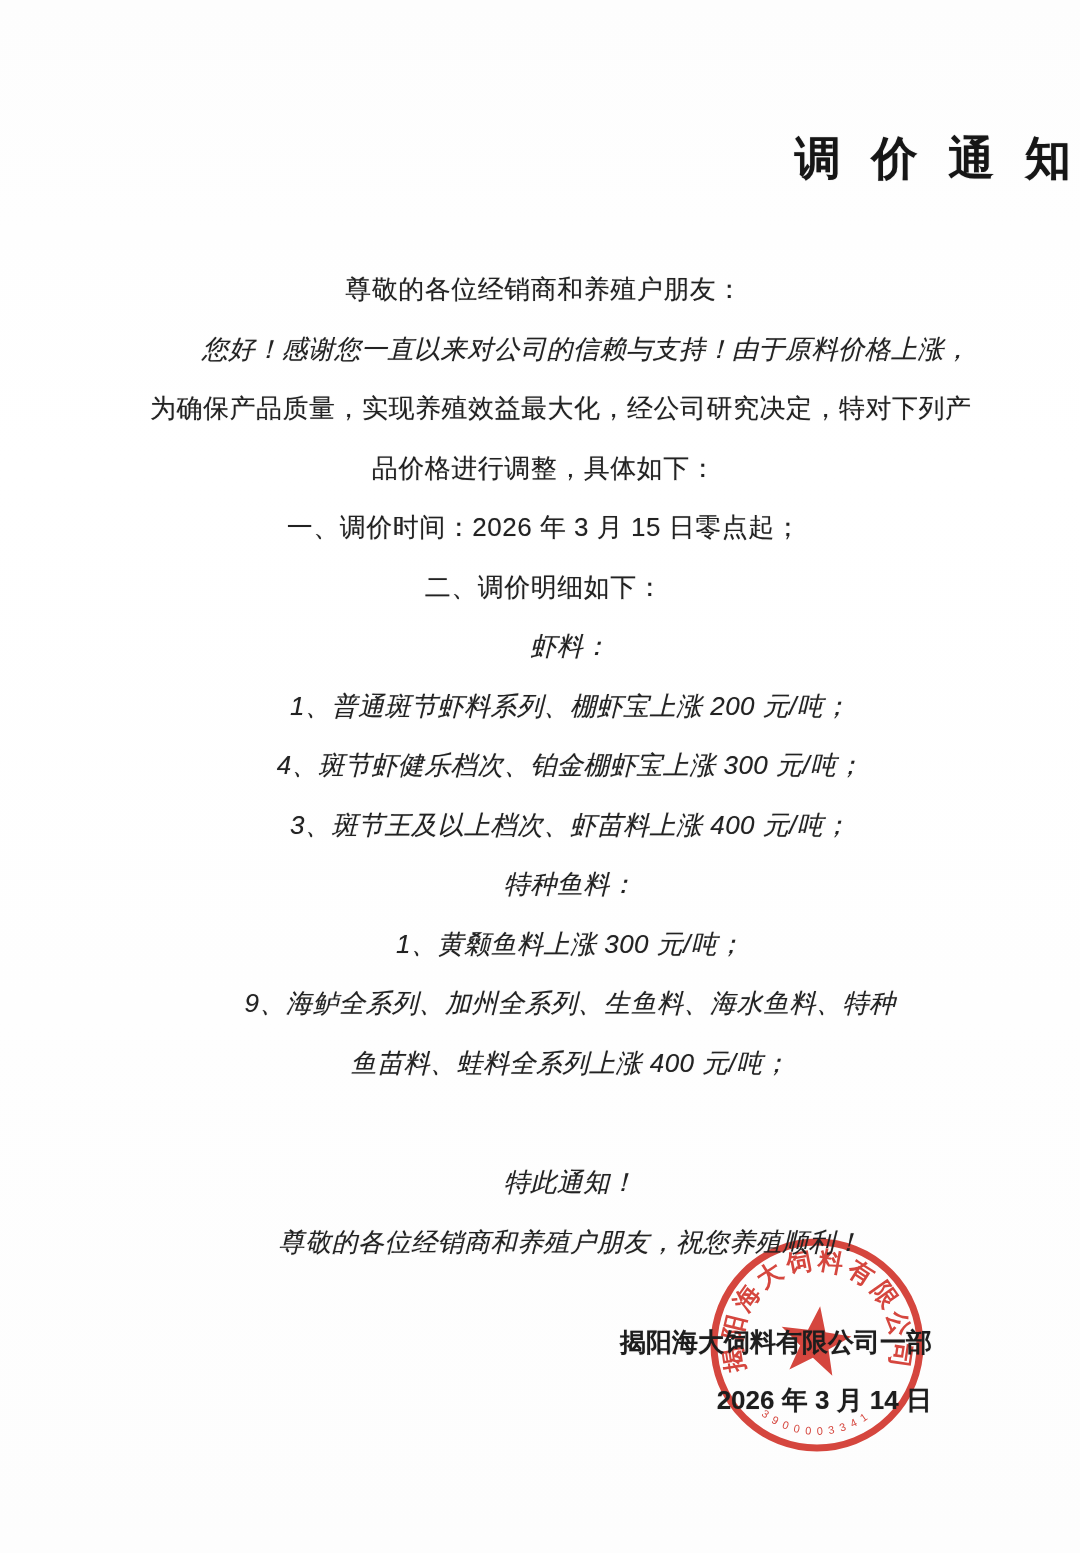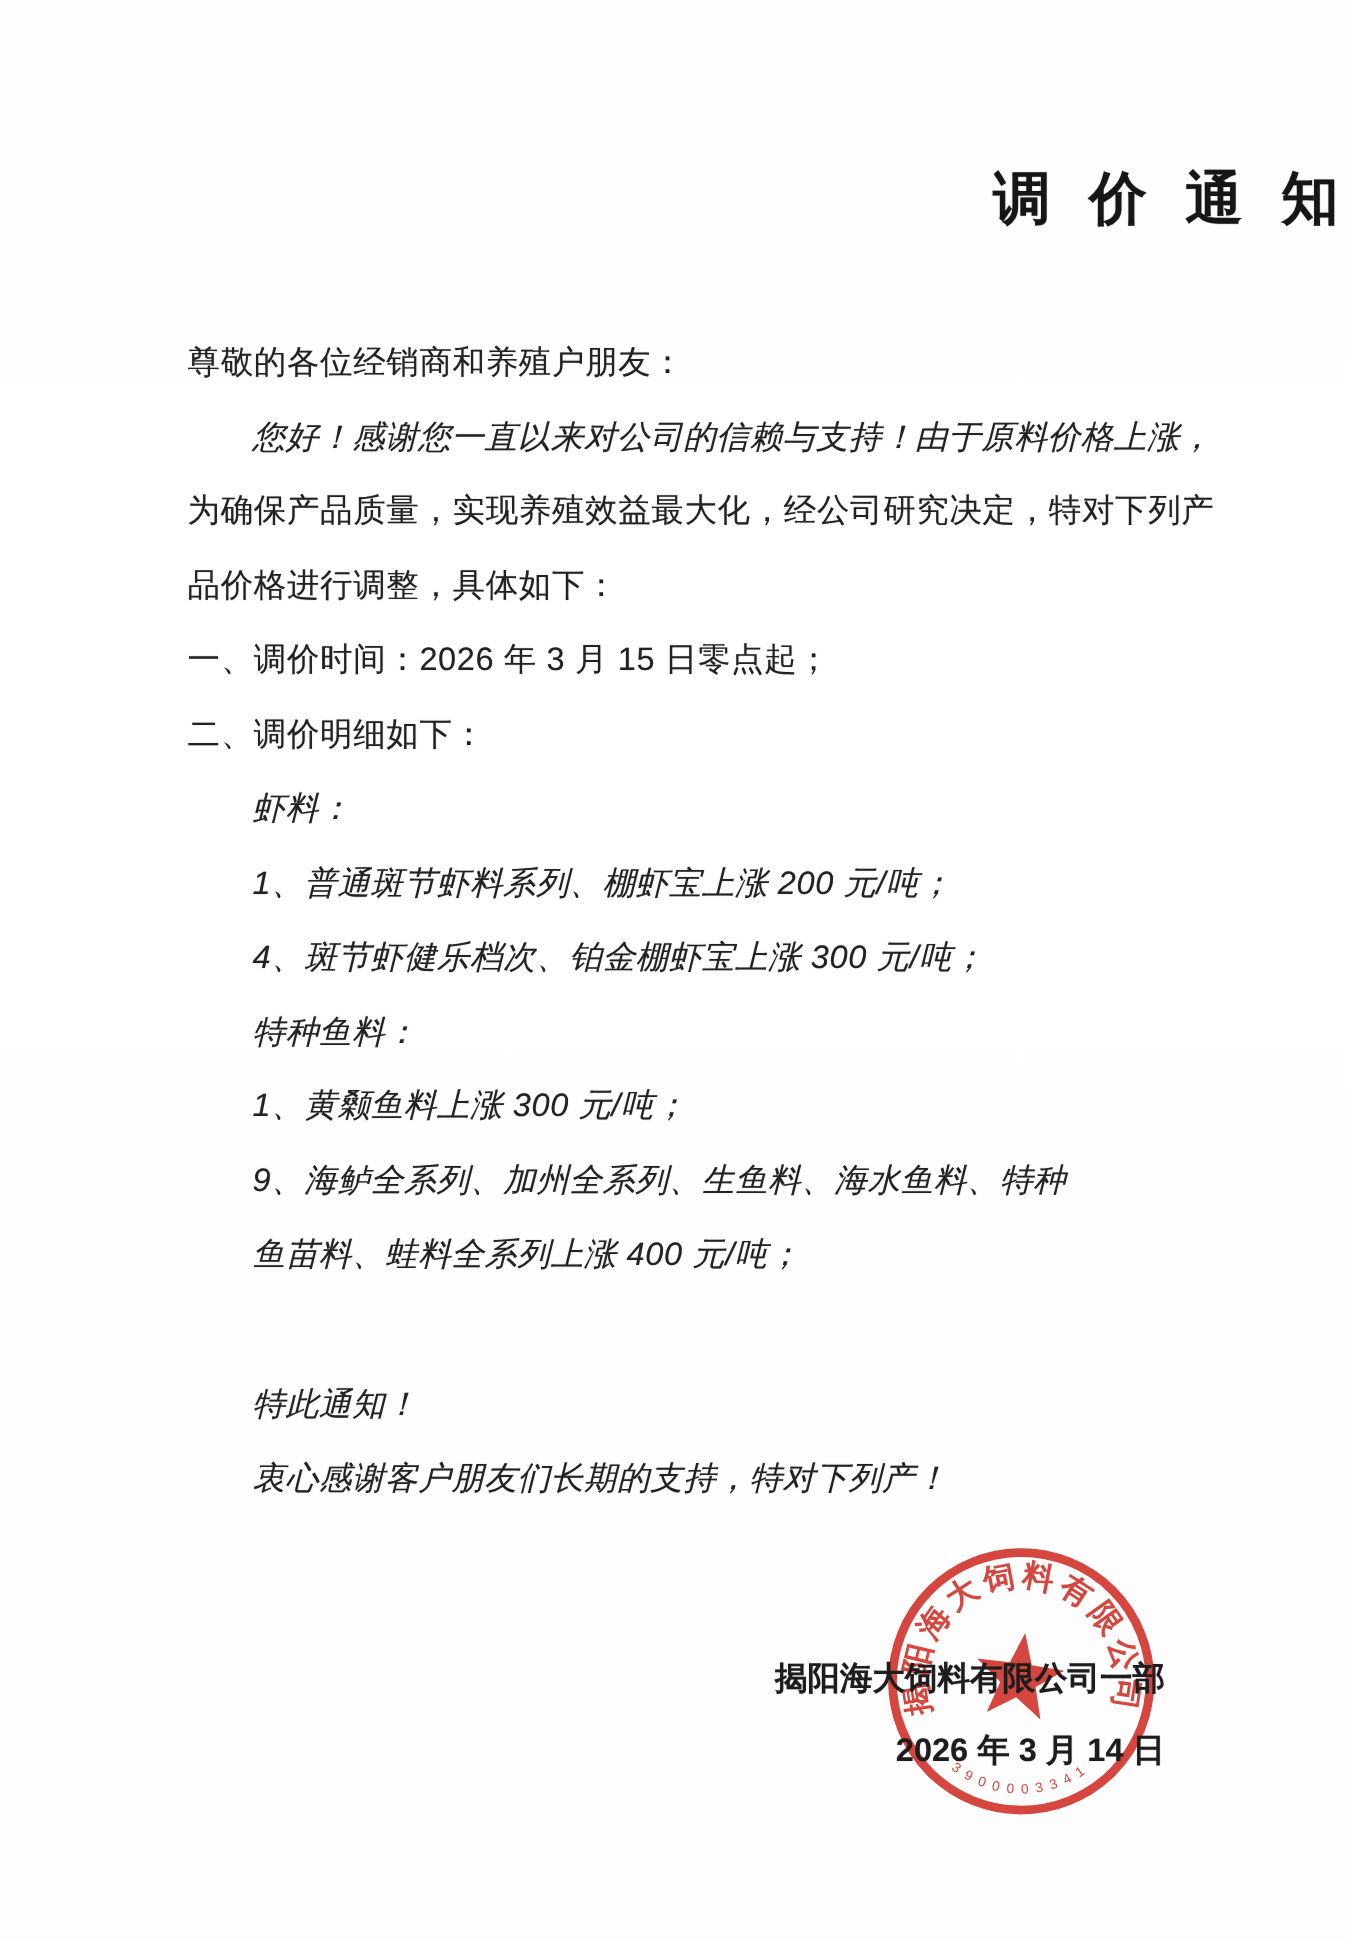--- a/index.html
+++ b/index.html
@@ -23,21 +23,21 @@
     color:#161616;
     text-shadow:0 0 1px rgba(30,30,30,.45);
   }
   .body-text {
     position:absolute; top:260px; left:150px; width:788px;
     font-size:26px;
     color:#222;
     text-shadow:0 0 1px rgba(40,40,40,.35);
     z-index:2;
   }
-  .line { line-height:59.5px; white-space:nowrap; letter-spacing:0.5px; }
+  .line { line-height:59.5px; white-space:nowrap; letter-spacing:0.5px;text-align:center; }
   .ind { padding-left:52px;font-style:italic; }
   .gap { margin-top:60px; }
   .marker-text { margin-left:0; }
   .sig-block {
     position:absolute; top:1325px; left:150px; width:782px;
     text-align:right; z-index:3;
     font-size:26px; color:#1d1d1d;
     text-shadow:0 0 1px rgba(40,40,40,.35);
     white-space:nowrap;
     font-weight:bold;
@@ -67,26 +67,27 @@
     <div class="line">
       <span>一、</span><span class="marker-text">调价时间：2026 年 3 月 15 日零点起；</span>
     </div>
     <div class="line">
       <span>二、</span><span class="marker-text">调价明细如下：</span>
     </div>
 
     <div class="line ind">虾料：</div>
     <div class="line ind">1、普通斑节虾料系列、棚虾宝上涨 200 元/吨；</div>
     <div class="line ind">4、斑节虾健乐档次、铂金棚虾宝上涨 300 元/吨；</div>
+    <div class="line ind">3、斑节王及以上档次、虾苗料上涨 400 元/吨；</div>
     <div class="line ind">特种鱼料：</div>
     <div class="line ind">1、黄颡鱼料上涨 300 元/吨；</div>
     <div class="line ind">9、海鲈全系列、加州全系列、生鱼料、海水鱼料、特种</div>
     <div class="line ind">鱼苗料、蛙料全系列上涨 400 元/吨；</div>
     <div class="line ind gap">特此通知！</div>
-    <div class="line ind">衷心感谢客户朋友们长期的支持，特对下列产！</div>
+    <div class="line ind">尊敬的各位经销商和养殖户朋友，祝您养殖顺利！</div>
   </div>
 
   <div class="sig-block">
     <div class="sig-line">揭阳海大饲料有限公司一部</div>
     <div class="date-line">2026 年 3 月 14 日</div>
   </div>
 
   <div class="stamp">
     <svg width="214" height="214" viewBox="0 0 214 214" xmlns="http://www.w3.org/2000/svg">
       <circle cx="107" cy="107" r="103" fill="none" stroke="#d2372e" stroke-width="7"></circle>

